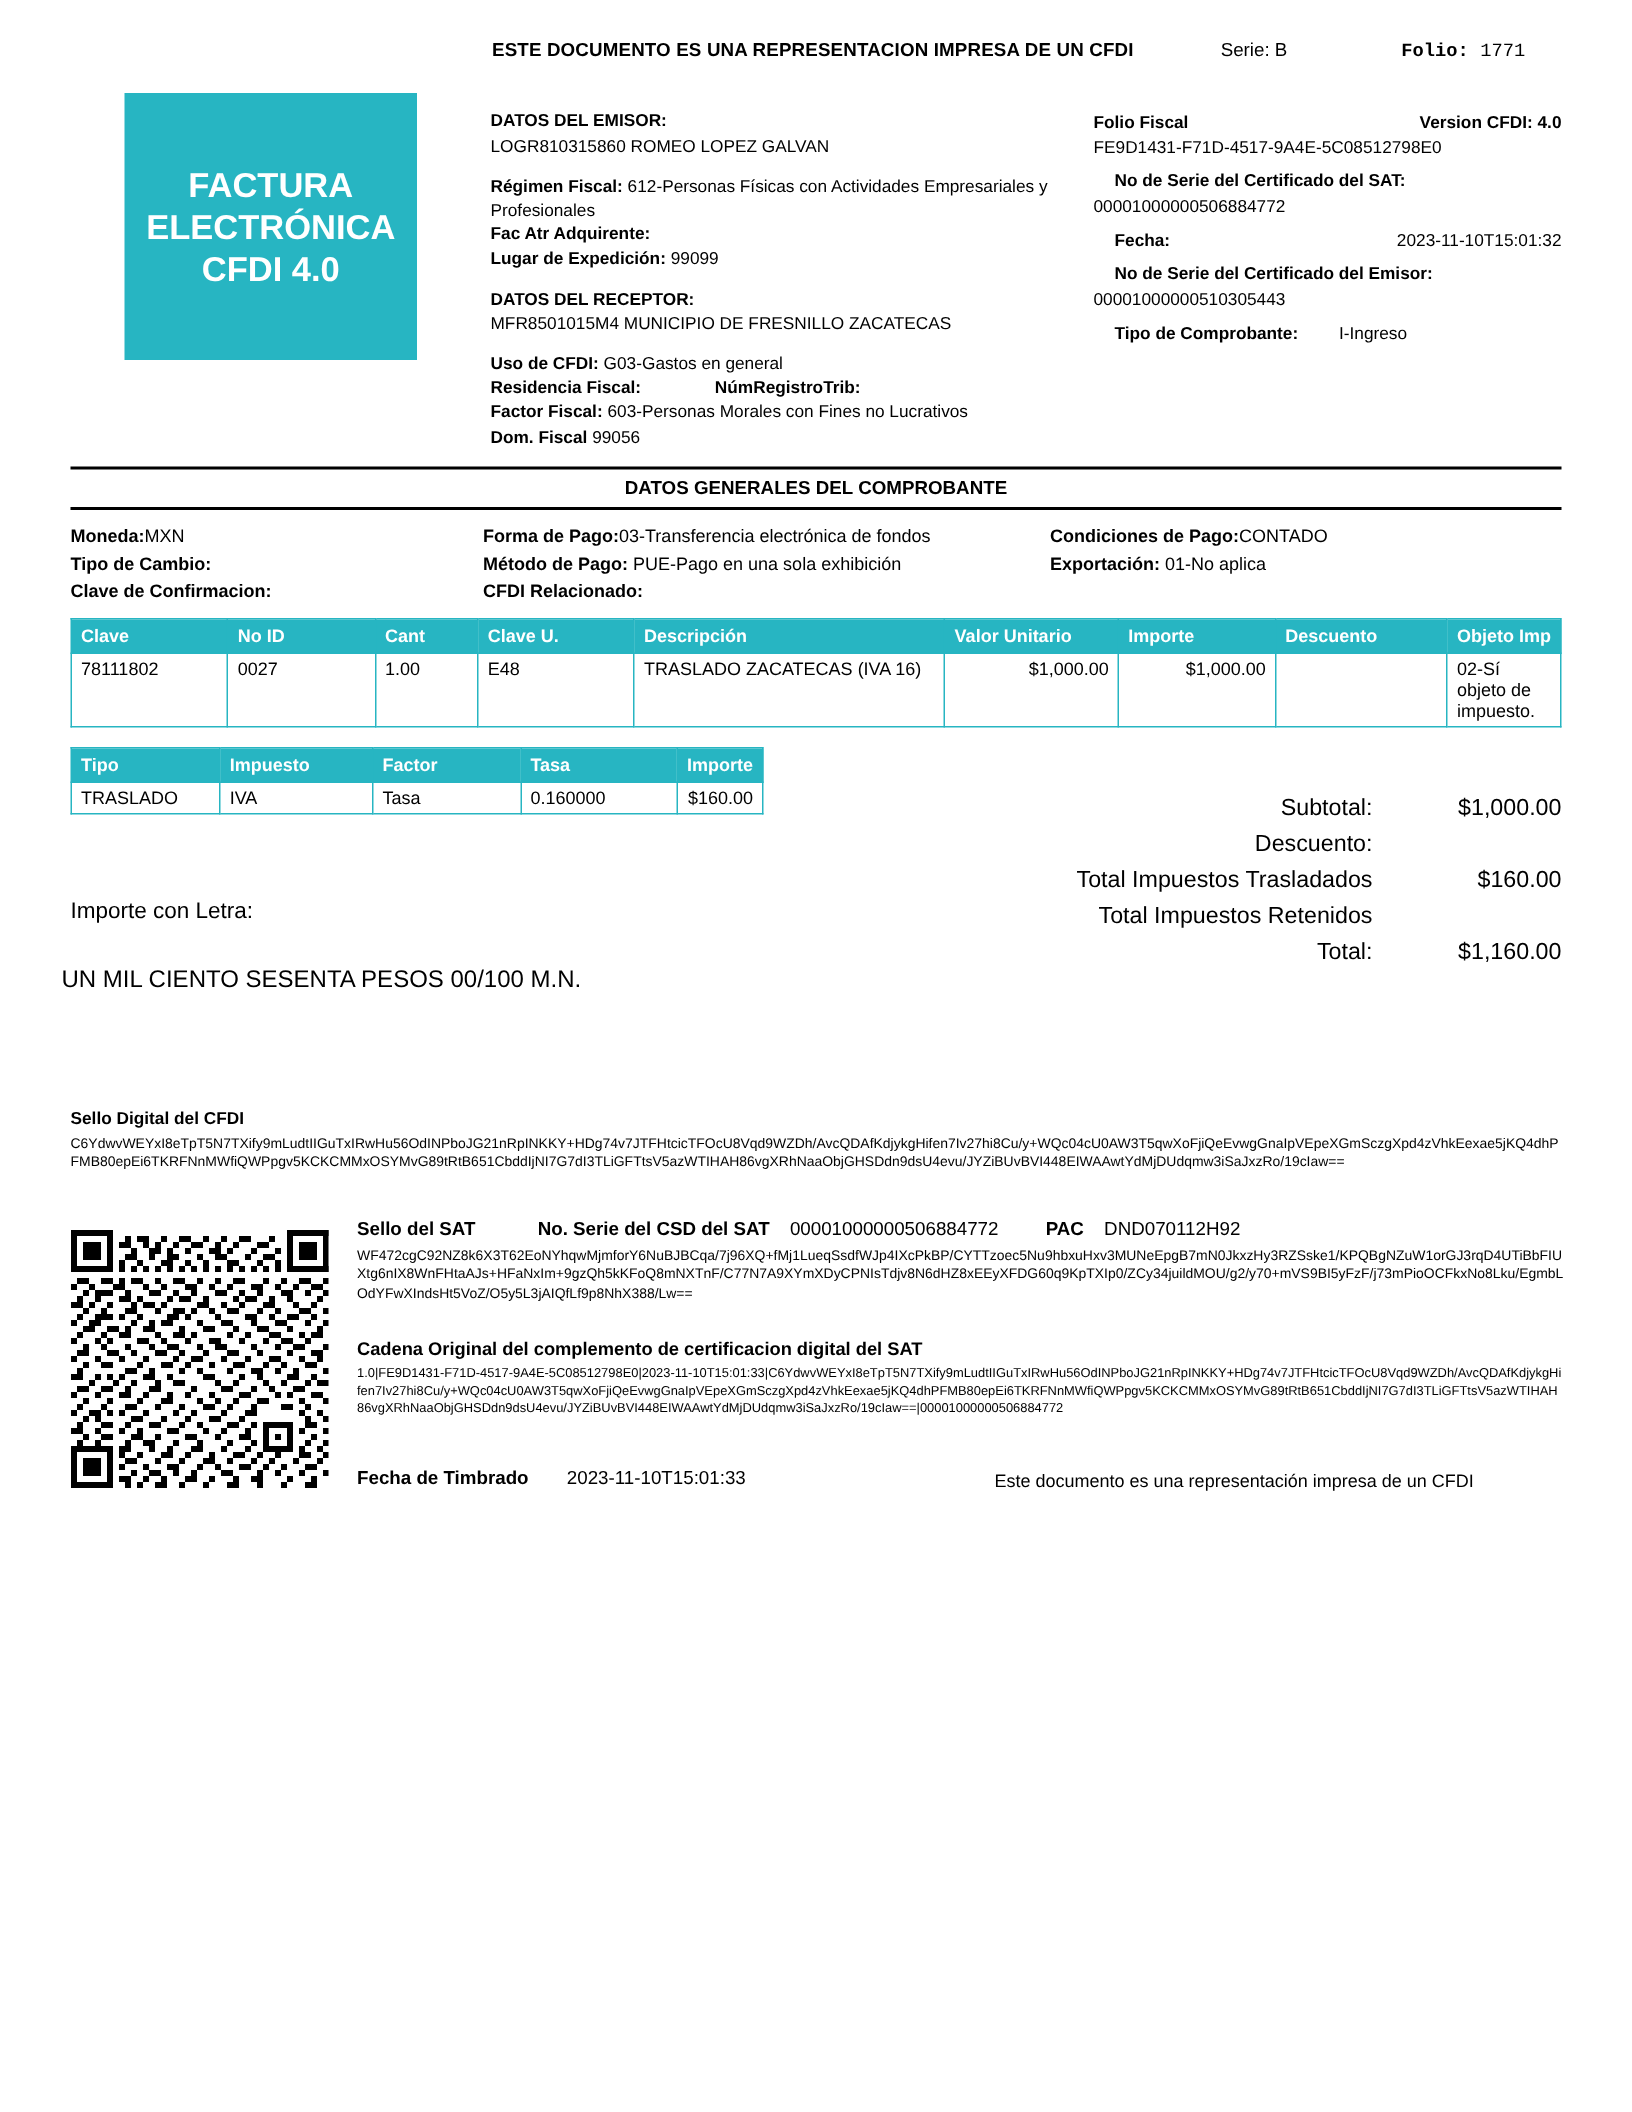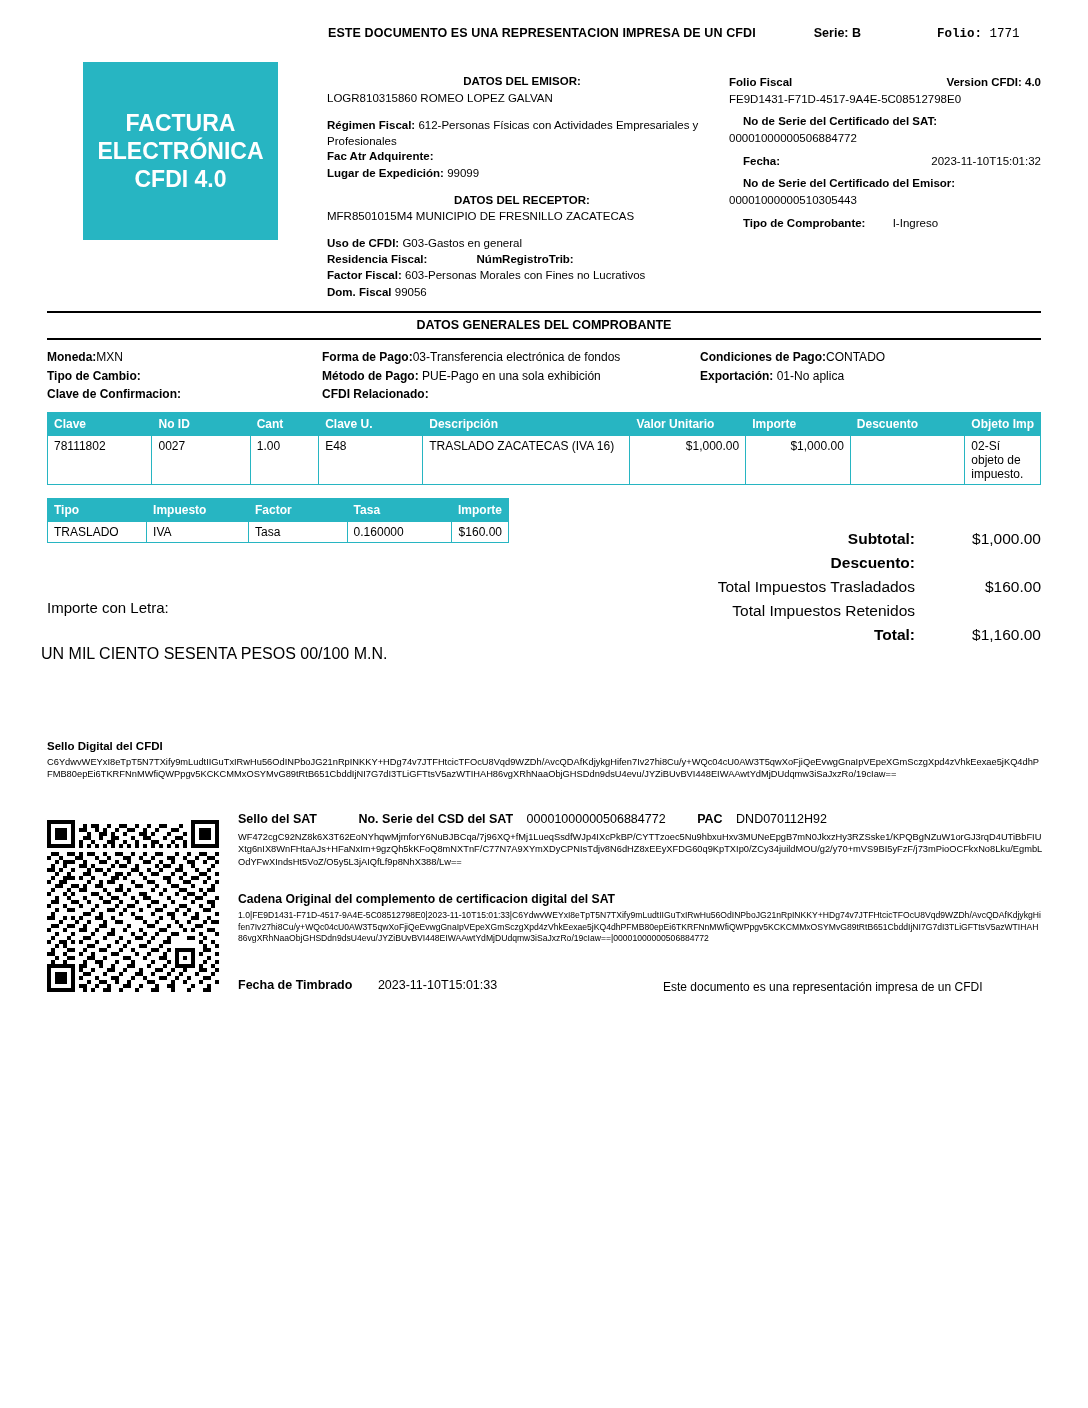--- a/index.html
+++ b/index.html
@@ -34,21 +34,21 @@
   }
   .top-header .repr {
     font-size: 12.5px;
     font-weight: bold;
     margin-left: 280px;
     letter-spacing: .1px;
   }
   .top-header .serie {
     margin-left: 58px;
     font-size: 12.5px;
-    font-weight: bold;
+    font-weight: normal;
   }
   .top-header .folio {
     margin-left: 76px;
     font-size: 12.5px;
     font-weight: bold;
     font-family: Liberation Mono, monospace;
   }
   .top-header .folio .val { font-weight: normal; }
 
   
@@ -72,21 +72,21 @@
 
   
   .emisor {
     position: absolute;
     left: 327px;
     top: 74px;
     width: 390px;
     font-size: 11.5px;
     line-height: 1.35;
   }
-  .emisor .lbl { font-weight: bold; text-align: center; }
+  .emisor .lbl { font-weight: bold; }
   .row-line { margin-bottom: 1px; }
   .mt10 { margin-top: 12px; }
   .inline-val { font-weight: normal; }
 
   
   .fiscal {
     position: absolute;
     left: 729px;
     top: 74px;
     width: 312px;
@@ -171,21 +171,21 @@
   .totals {
     position: absolute;
     left: 600px;
     top: 527px;
     width: 441px;
     font-size: 15.5px;
     line-height: 1.55;
   }
   .totals .row { display: flex; justify-content: space-between; }
   .totals .lbl { text-align: right; flex: 1; padding-right: 16px; }
-  .totals .bld { font-weight: bold; }
+  .totals .bld { font-weight: normal; }
   .totals .amt { width: 110px; text-align: right; }
 
   .importe-letra-lbl {
     position: absolute;
     left: 47px;
     top: 599px;
     font-size: 15px;
   }
   .importe-letra {
     position: absolute;

